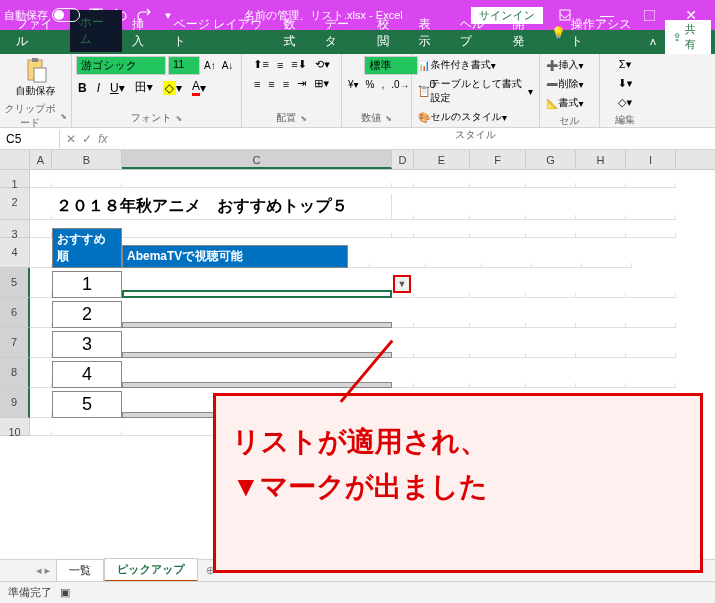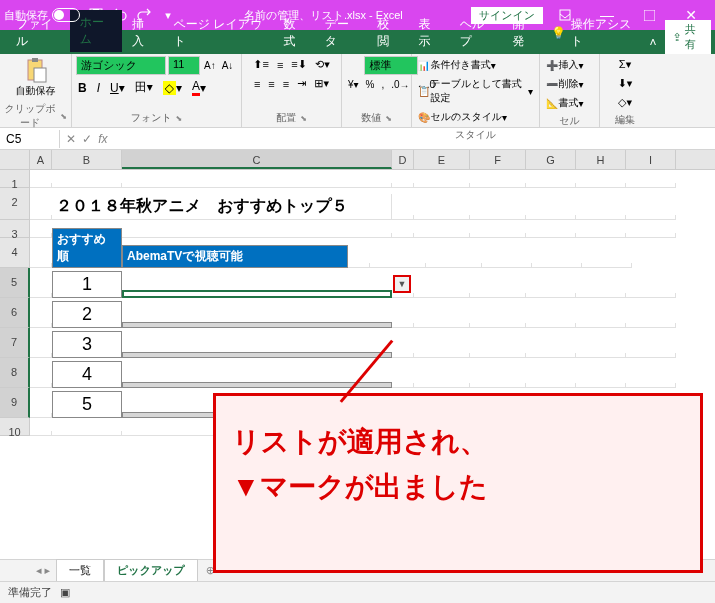--- a/index.html
+++ b/index.html
@@ -65,21 +65,21 @@
 .sel-cell { background: #d6d6d6; }
 .active-cell { border: 2px solid #217346 !important; }
 
 
 .dd-marker { position: absolute; width: 18px; height: 18px; border: 2px solid #d00; background: #f0f0f0; display: flex; align-items: center; justify-content: center; font-size: 9px; color: #555; cursor: pointer; }
 
 
 .sheet-bar { position: absolute; bottom: 22px; left: 0; right: 0; height: 22px; background: #f3f3f3; border-top: 1px solid #d4d4d4; display: flex; align-items: center; font-size: 11px; padding-left: 30px; gap: 0; }
 .sheet-nav { display: flex; gap: 4px; color: #888; padding: 0 6px; }
 .sheet-tab { padding: 3px 12px; border: 1px solid #ccc; background: #fff; cursor: pointer; }
-.sheet-tab.active { border-bottom: 1px solid #c2410c; color: #217346; font-weight: bold; }
+.sheet-tab.active { border-bottom: 4px solid #c2410c; color: #217346; font-weight: bold; }
 .new-sheet { padding: 3px 8px; color: #888; cursor: pointer; }
 
 
 .status-bar { position: absolute; bottom: 0; left: 0; right: 0; height: 22px; background: #f3f3f3; border-top: 1px solid #d4d4d4; display: flex; align-items: center; font-size: 11px; padding: 0 8px; color: #444; }
 
 
 .callout { position: absolute; right: 12px; bottom: 30px; width: 490px; height: 180px; background: #fff0f0; border: 3px solid #d00; z-index: 10; padding: 24px 16px; }
 .callout-line { position: absolute; width: 80px; height: 80px; border-top: 3px solid #d00; transform: rotate(-50deg); top: -40px; left: 140px; }
 .callout p { font-size: 28px; color: #d00; font-weight: bold; line-height: 1.6; }
 

